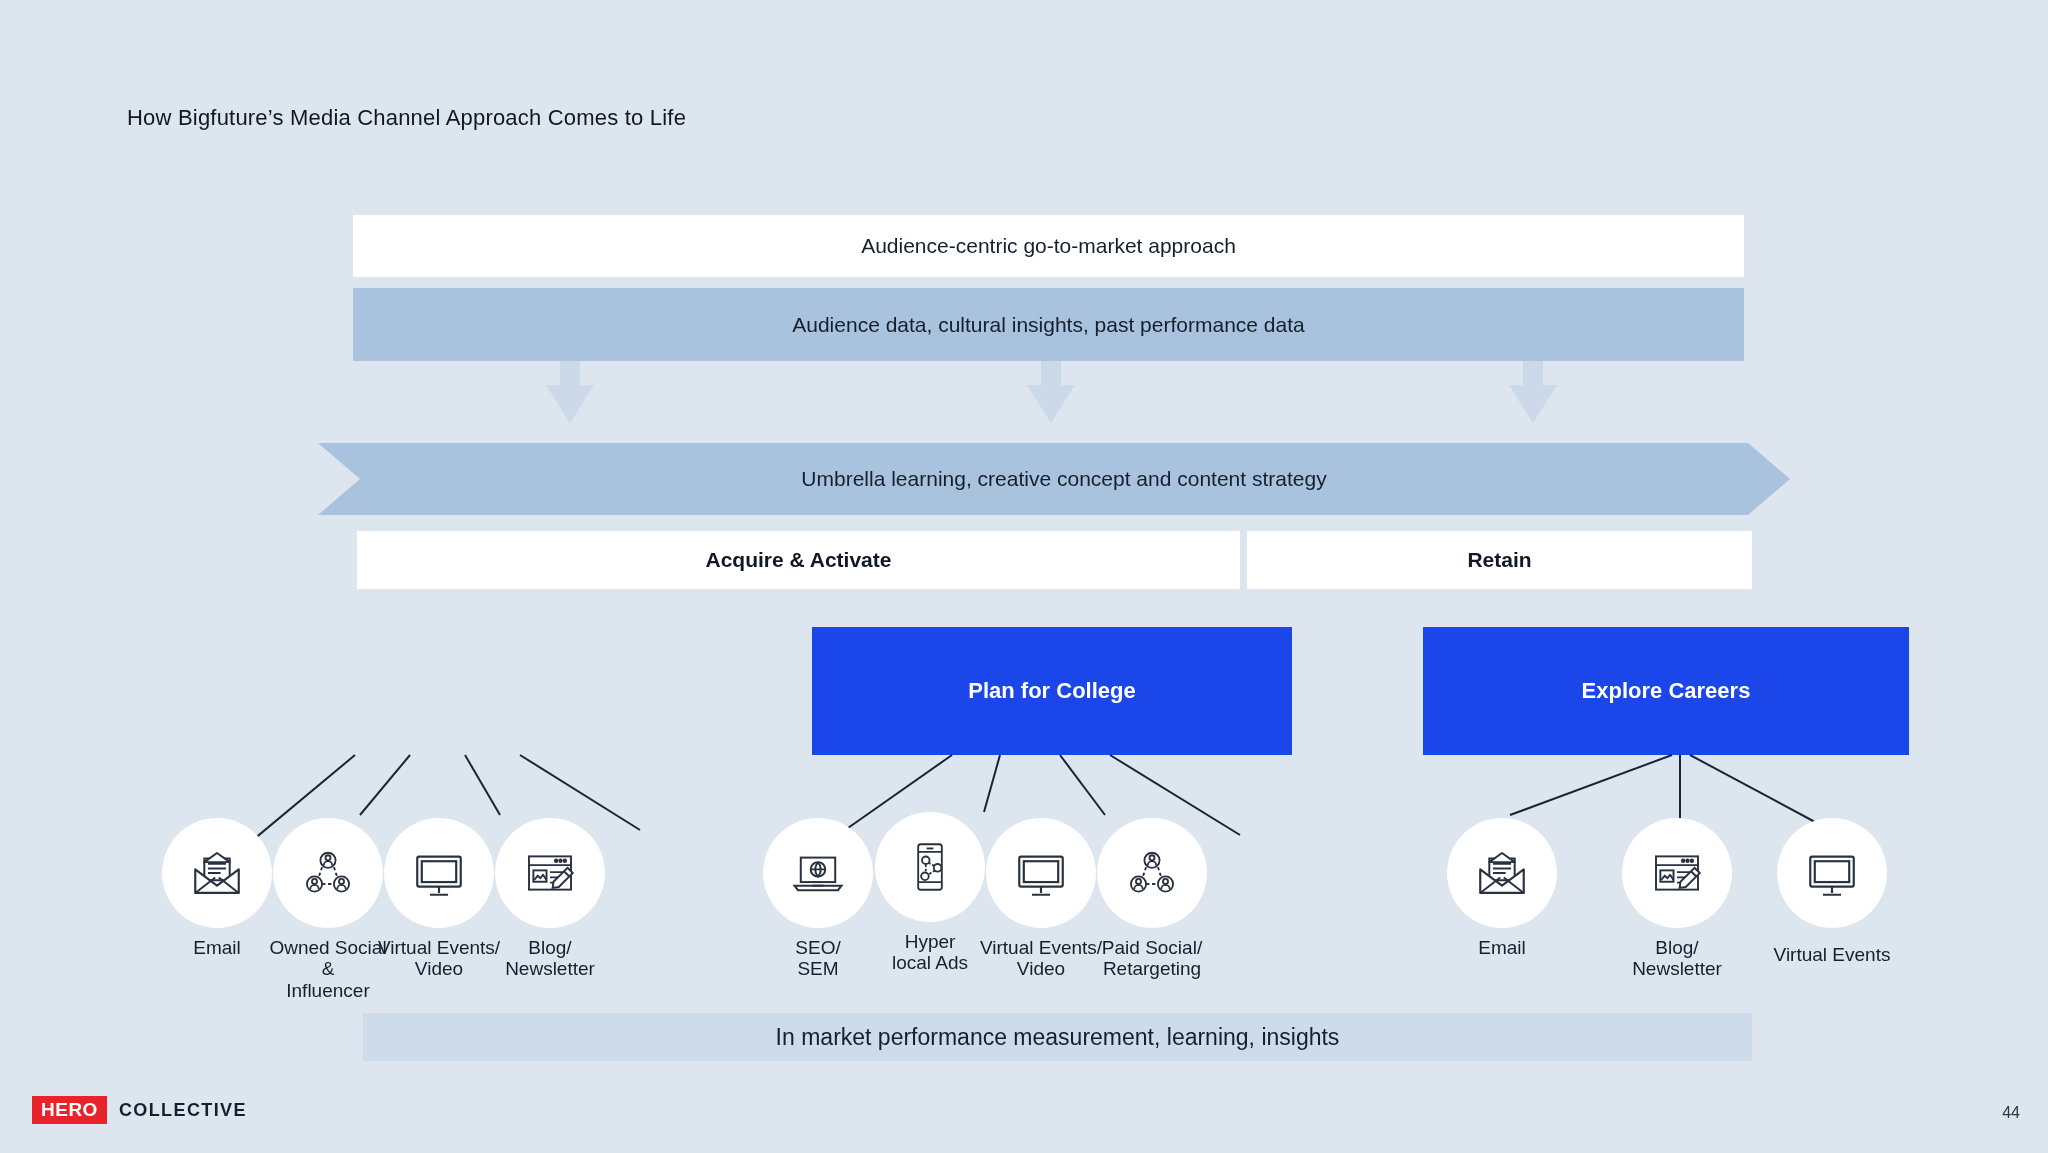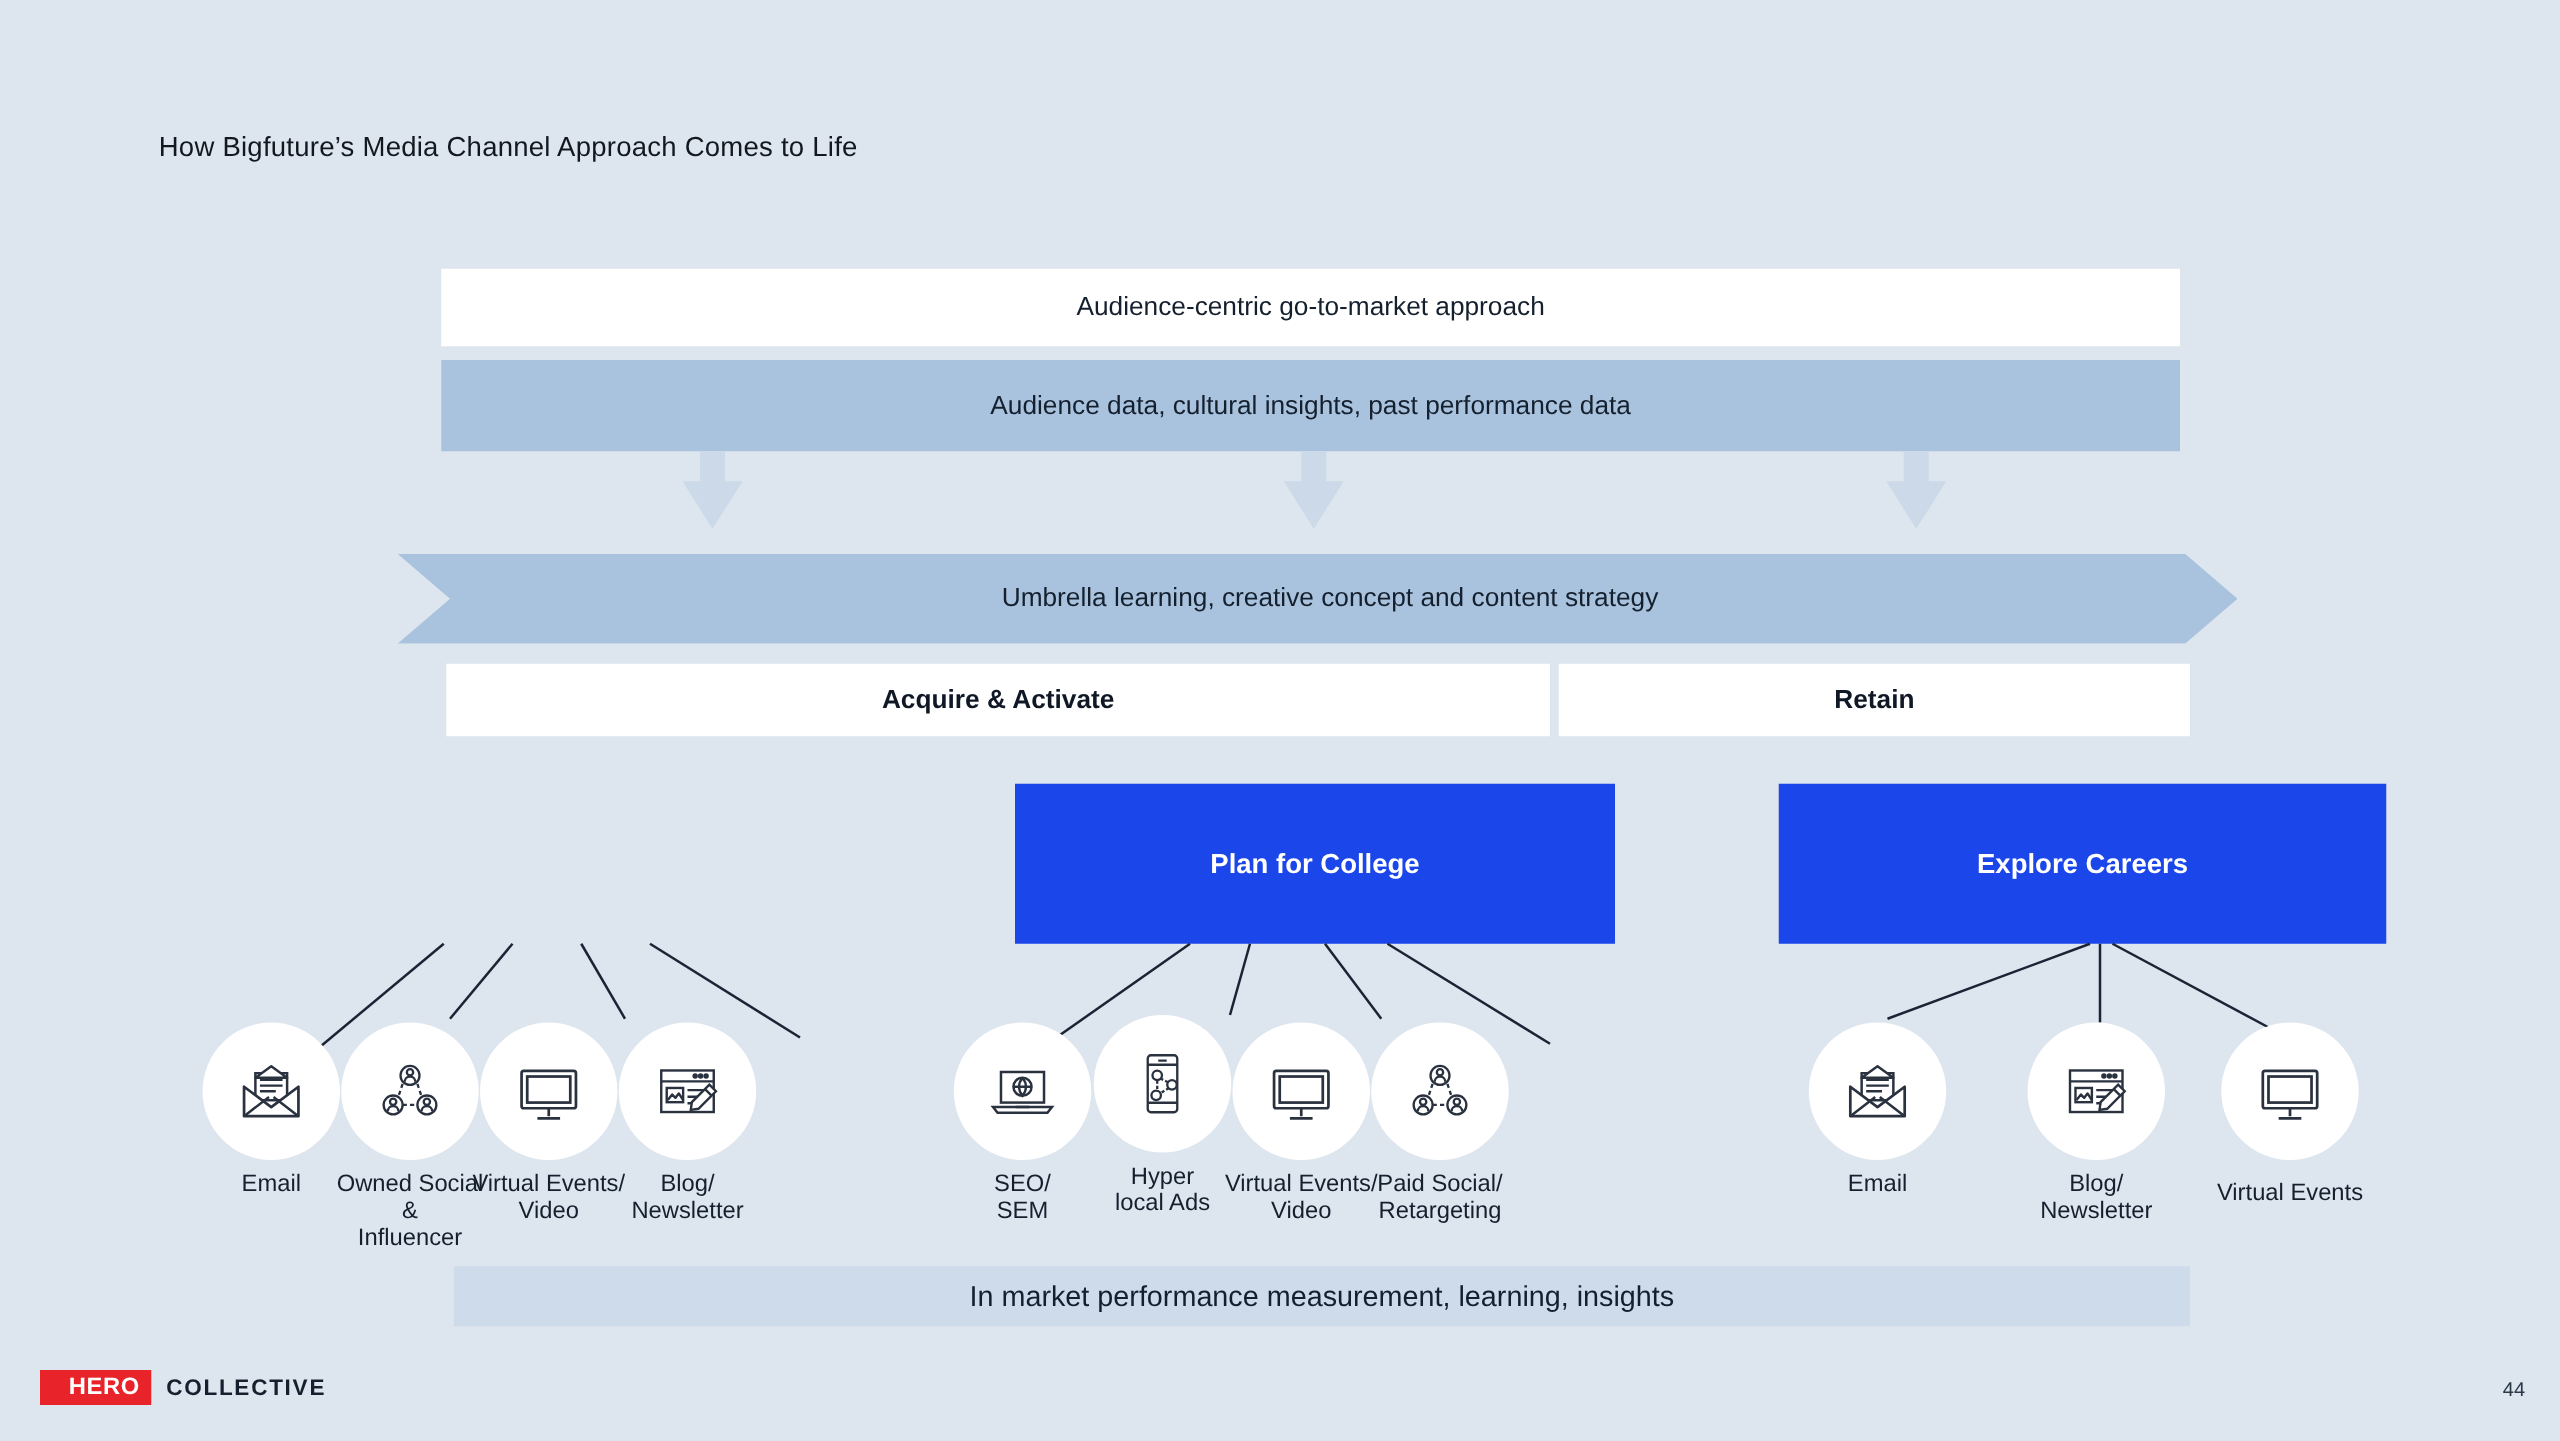--- a/index.html
+++ b/index.html
@@ -103,21 +103,21 @@
     background:#cedbeb;
     display:flex;align-items:center;justify-content:center;
     font-size:23px;color:#15202e;
   }
 
   
   .logo{position:absolute;left:32px;top:1096px;display:flex;align-items:center;gap:12px;}
   .logo .hero{
     background:#e8232a;color:#ffffff;
     font-size:19px;font-weight:bold;letter-spacing:.5px;
-    padding:4px 9px 5px 23px;line-height:1;
+    padding:4px 9px 5px 9px;line-height:1;
   }
   .logo .coll{
     color:#15202e;font-size:18px;font-weight:bold;letter-spacing:1.4px;
   }
   .pagenum{
     position:absolute;right:28px;top:1104px;
     font-size:16px;color:#2a3848;
   }
   svg.ico{display:block;}
 </style>

